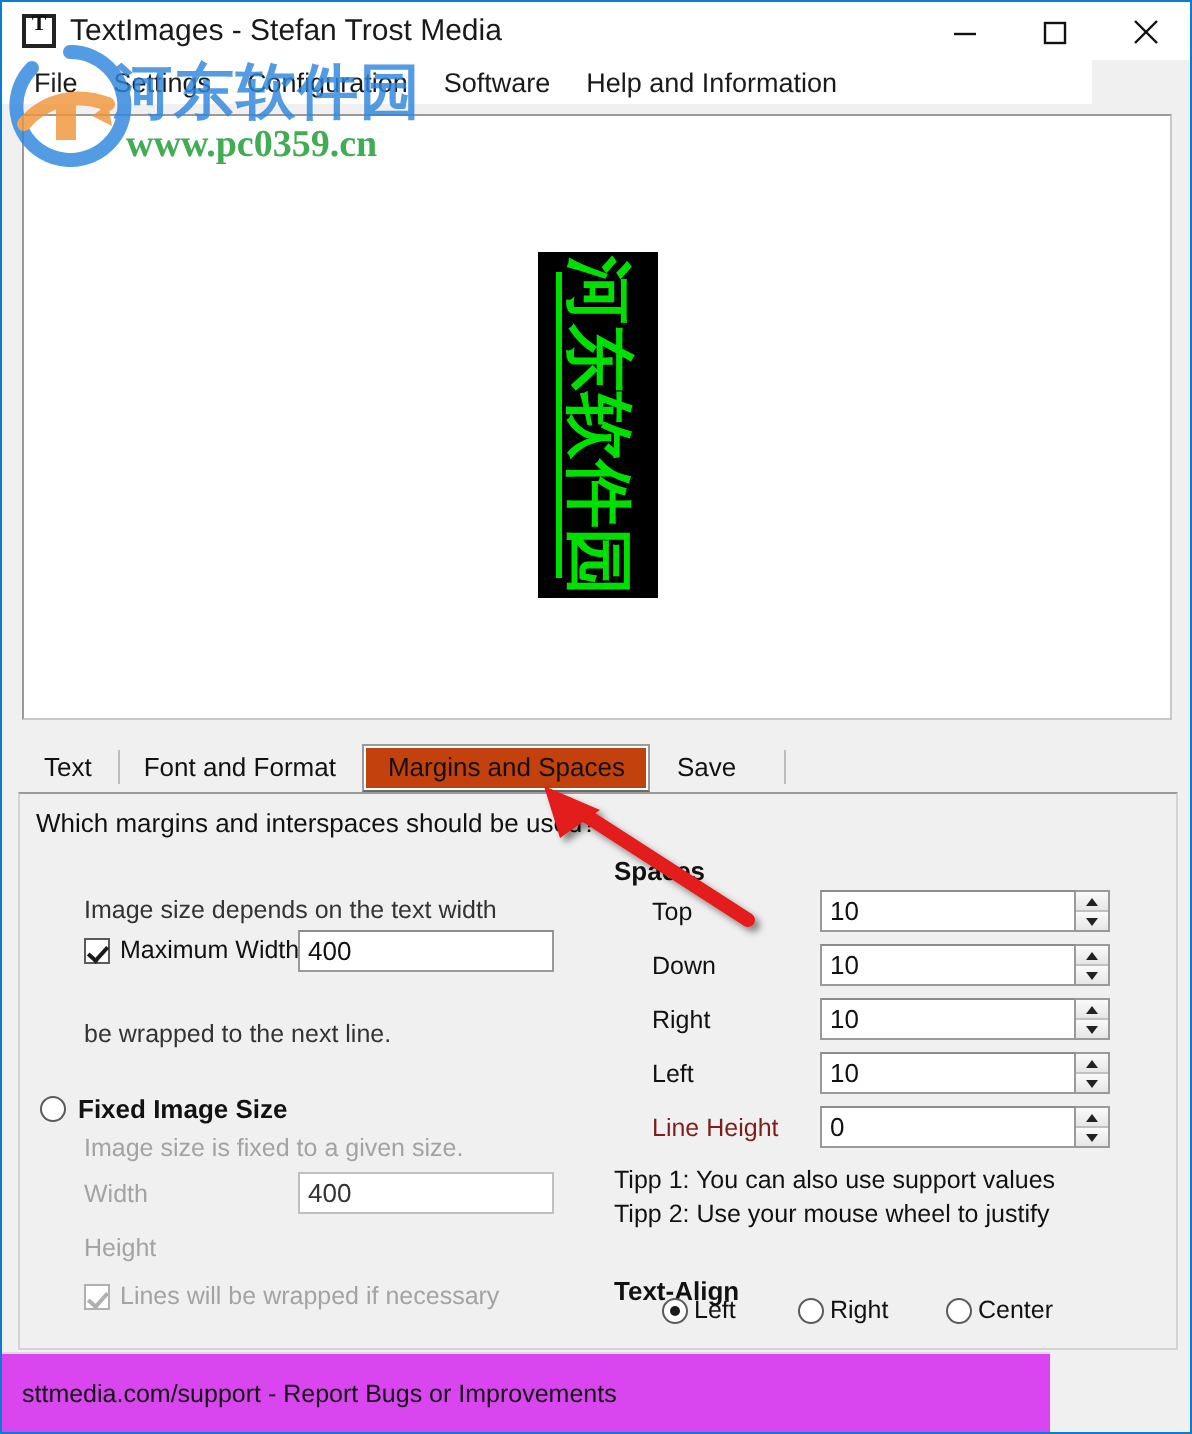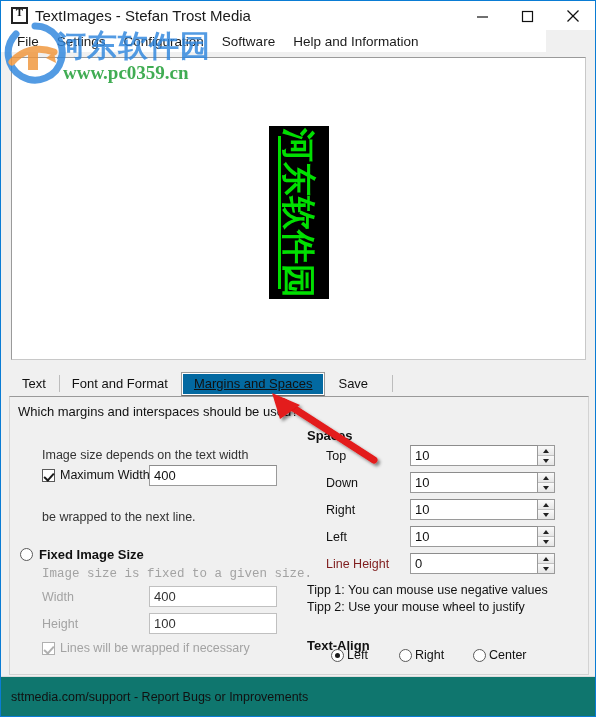--- a/index.html
+++ b/index.html
@@ -156,23 +156,22 @@
   }
   .tab + .tab::before {
     content: "";
     position: absolute; left: -1px; top: 2px;
     width: 1px; height: 17px;
     background: #bdbdbd;
   }
   .tab.sel {
     border: 1px solid #9a9a9a;
     border-bottom-color: #6a6a6a;
-    background: #0369a1;
+    background: #c2410c;
     box-shadow: inset 0 0 0 1px #ffffff;
-    text-decoration: underline;
   }
   .tab.sel::before { display: none; }
   .tab.sel + .tab::before { display: none; }
   .tab-end-sep {
     width: 1px; height: 17px;
     background: #bdbdbd;
     margin-left: 11px; margin-bottom: 4px;
   }
 
   
@@ -265,22 +264,22 @@
     border-right: 3.5px solid transparent;
   }
   .arrow-up { border-bottom: 4px solid #222; }
   .arrow-dn { border-top: 4px solid #222; }
 
   .tip { font-size: 12.5px; color: #111; }
 
   
   .statusbar {
     position: absolute; left: 0; bottom: 0;
-    width: 594px; height: 40px;
-    background: #0f766e;
+    width: 524px; height: 40px;
+    background: #d946ef;
     border-top: 1px solid #dcdcdc;
   }
   .status-text {
     position: absolute; left: 10px; top: 13px;
     font-size: 12.5px; color: #111;
   }
 
   
   .annot {
     position: absolute; left: 255px; top: 388px;
@@ -367,33 +366,32 @@
     <div class="tf" style="position:absolute; left:139px; top:68px; width:128px;">400</div>
 
     <div class="row" style="left:10px; top:150px;">
       <span class="radio"></span>
       <span class="grp-title" style="margin-left:6px;">Fixed Image Size</span>
     </div>
 
     <div class="row" style="left:32px; top:113px;">
       <span class="sub">be wrapped to the next line.</span>
     </div>
-    <div class="row" style="left:32px; top:170px;font-family:Liberation Mono, monospace;">
+    <div class="row" style="left:32px; top:170px;">
       <span class="sub dis">Image size is fixed to a given size.</span>
     </div>
 
     <div class="row" style="left:32px; top:193px;">
       <span class="sub dis">Width</span>
     </div>
     <div class="tf dis" style="position:absolute; left:139px; top:189px; width:128px;">400</div>
 
     <div class="row" style="left:32px; top:220px;">
       <span class="sub dis">Height</span>
     </div>
-    <div class="tf dis" style="position:absolute; left:139px; top:216px; width:128px;">100</div>
 
     <div class="row" style="left:32px; top:244px;">
       <span class="check dis on"></span>
       <span class="sub dis" style="margin-left:5px;">Lines will be wrapped if necessary</span>
     </div>
 
     <div class="row" style="left:297px; top:31px;">
       <span class="grp-title">Spaces</span>
     </div>
 
@@ -466,21 +464,21 @@
         <div class="spb">
             <span class="arrow-up"></span>
           </div>
         <div class="spb">
             <span class="arrow-dn"></span>
           </div>
       </div>
     </div>
 
     <div class="row" style="left:297px; top:186px;">
-      <span class="tip">Tipp 1: You can mouse use negative values</span>
+      <span class="tip">Tipp 1: You can also use support values</span>
     </div>
     <div class="row" style="left:297px; top:203px;">
       <span class="tip">Tipp 2: Use your mouse wheel to justify</span>
     </div>
 
     <div class="row" style="left:297px; top:228px;margin-top:13px;">
       <span class="grp-title">Text-Align</span>
     </div>
     <div class="row" style="left:321px; top:251px;">
       <span class="radio on"></span>

